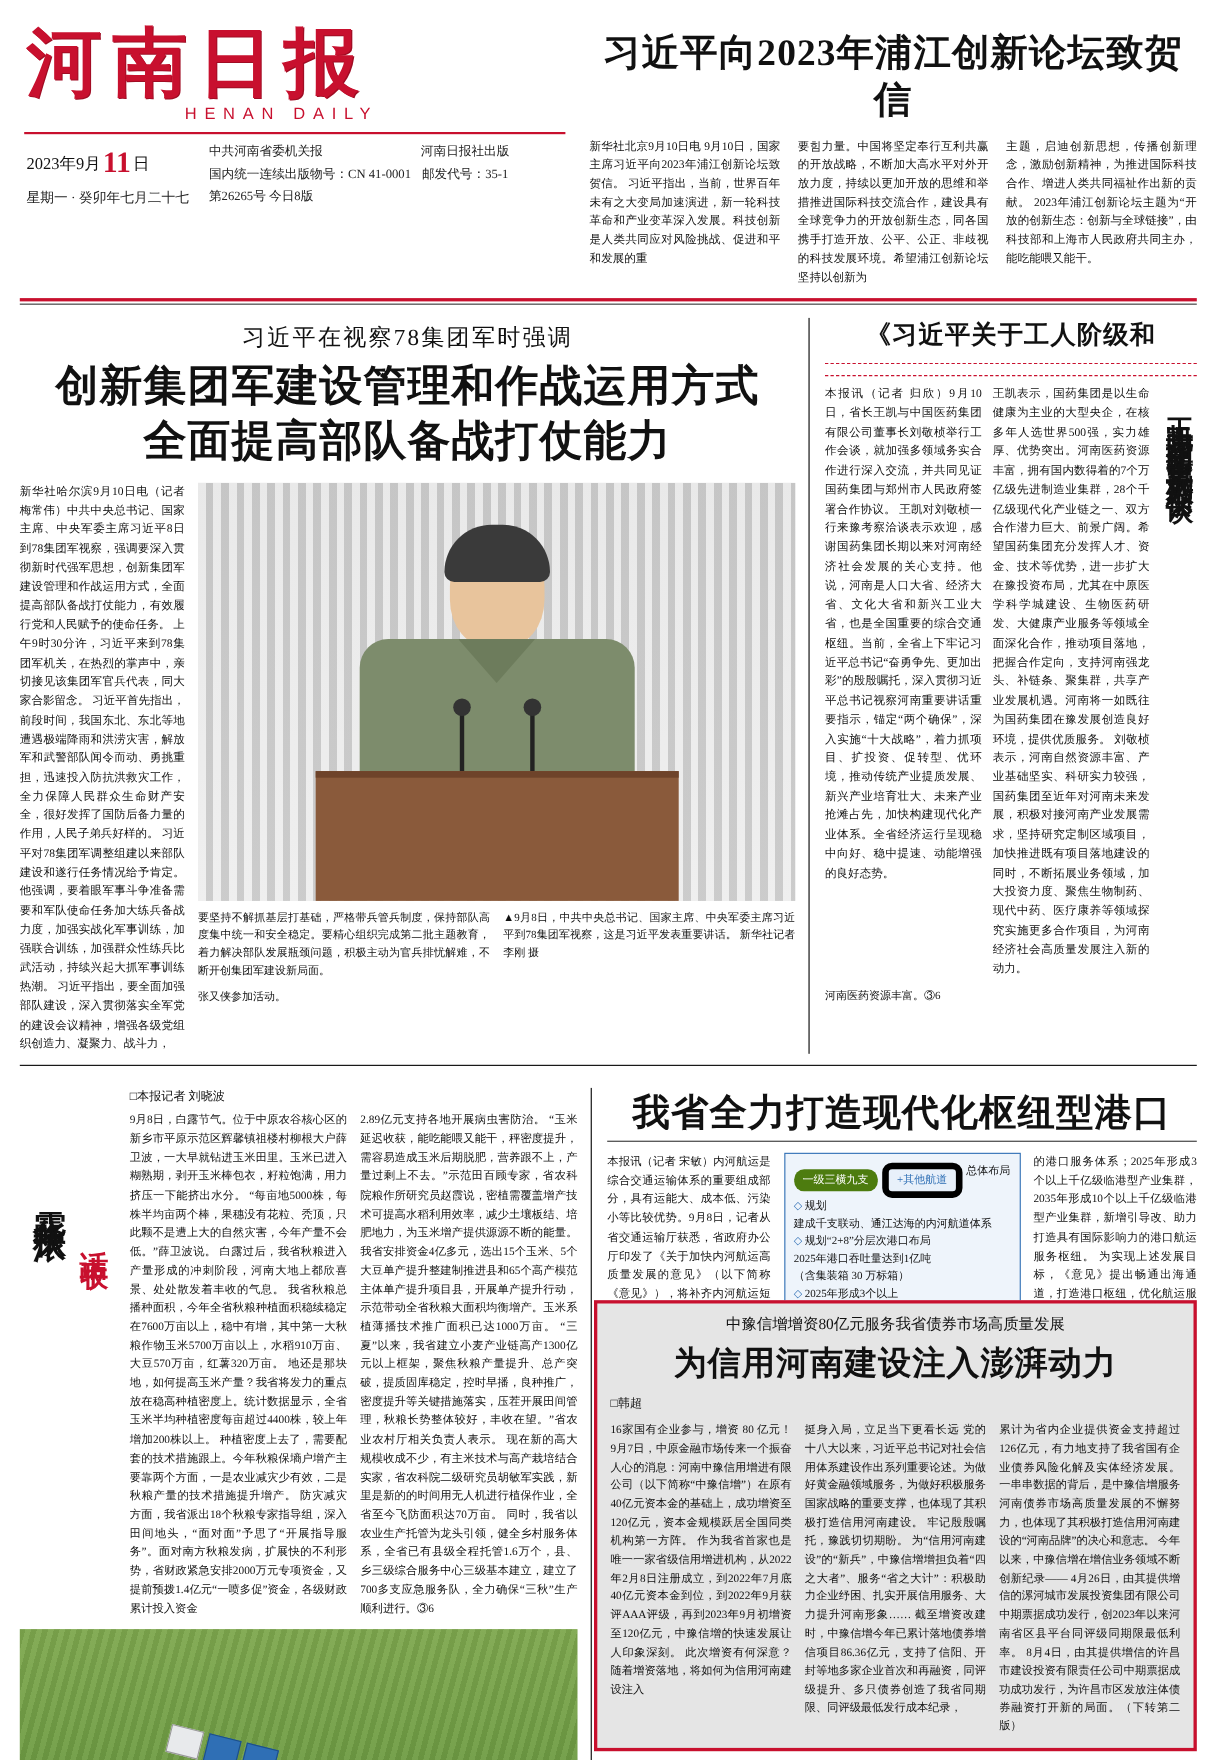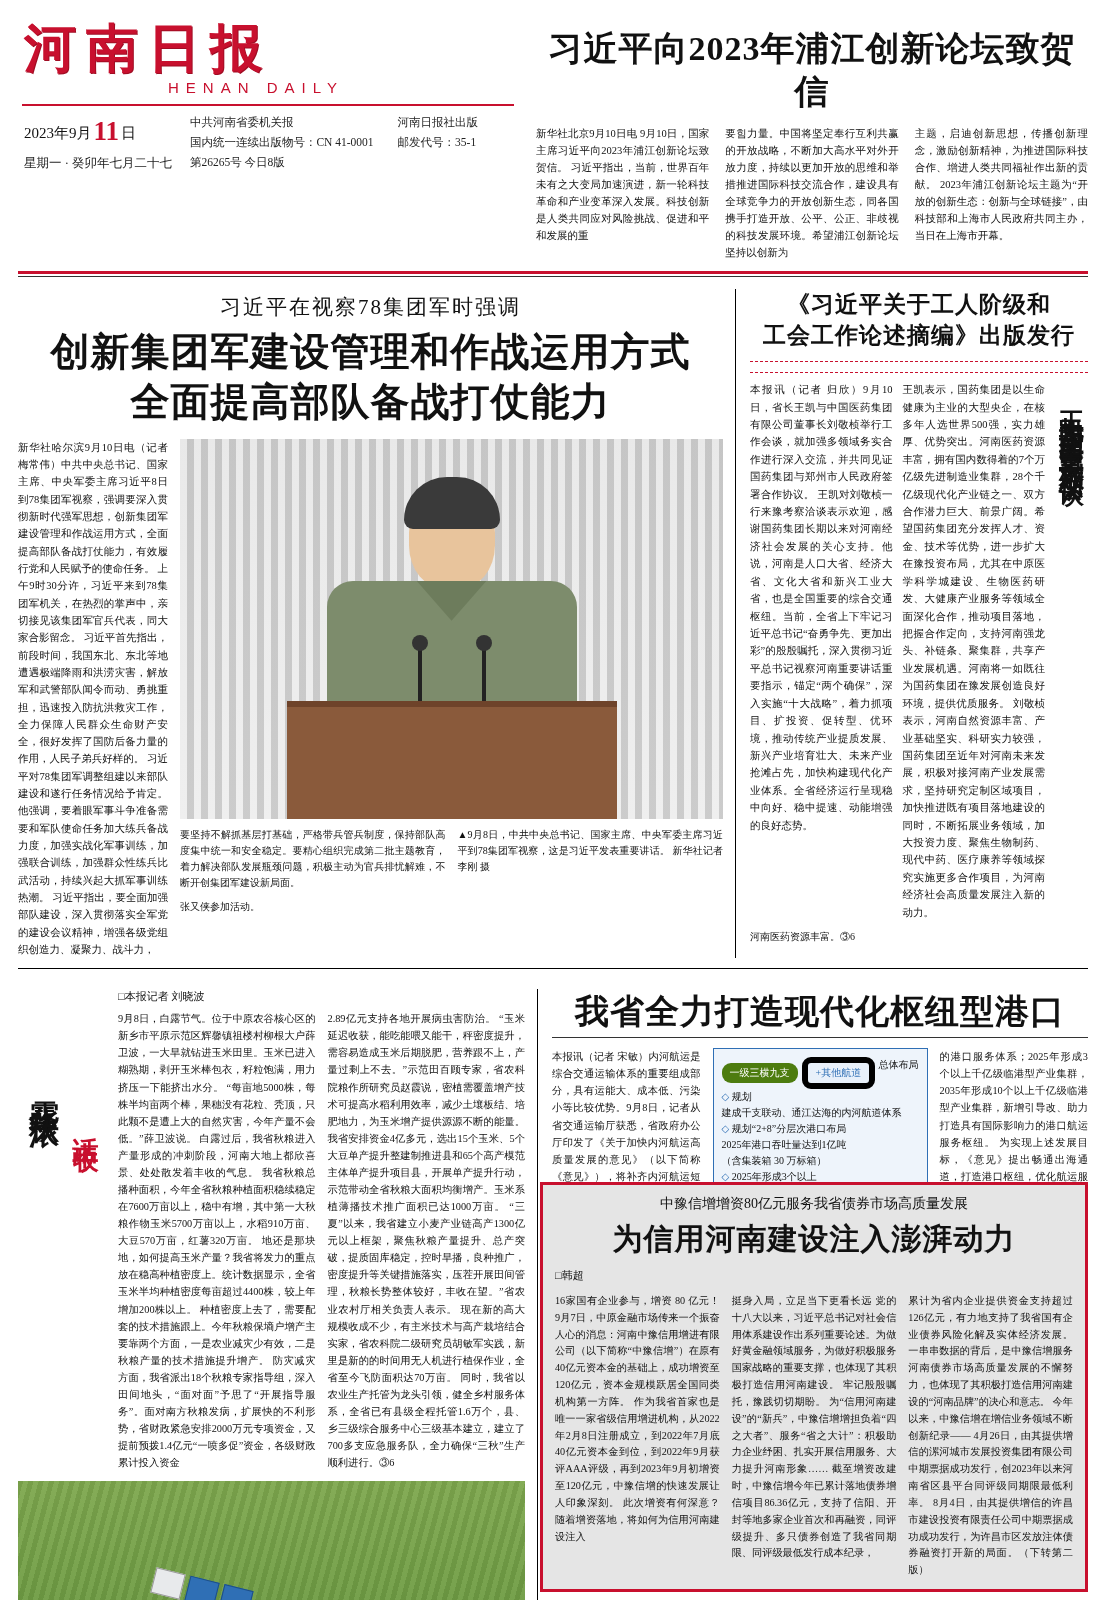--- a/index.html
+++ b/index.html
@@ -10,42 +10,42 @@
     font-family: "Liberation Serif", "DejaVu Serif", serif;
     color: #111;
   }
   .page { width: 1106px; height: 1600px; position: relative; padding: 0 18px; }
 
   
   .masthead { display: flex; align-items: flex-start; padding-top: 18px; }
   .mast-left { width: 500px; }
   .mast-title {
     font-family: "Liberation Serif", serif;
-    font-size: 52px;
+    font-size: 68px;
     font-weight: 700;
     color: #c8102e;
     letter-spacing: 10px;
     line-height: 1.05;
     margin: 4px 0 0 6px;
     text-shadow: 1px 1px 0 #a00d24;
   }
   .mast-en {
     color: #c8102e;
     font-size: 15px;
     letter-spacing: 7px;
     margin: 2px 0 0 150px;
     font-family: "Liberation Sans", sans-serif;
   }
   .mast-rule { border-top: 2px solid #c8102e; margin: 8px 4px 4px 4px; }
   .mast-info { display: flex; align-items: flex-start; margin-left: 6px; }
   .mast-date { font-size: 15px; line-height: 1.6; }
   .mast-date .big { color: #c8102e; font-size: 27px; font-weight: 700; vertical-align: -2px; margin: 0 2px; }
   .mast-date .sub { font-size: 12.5px; color: #222; }
   .mast-mid { font-size: 11.5px; line-height: 1.75; margin-left: 18px; padding-top: 2px; color: #222;}
-  .mast-mid2 { font-size: 11.5px; line-height: 1.75; margin-left: 24px; padding-top: 2px; color: #222;}
+  .mast-mid2 { font-size: 11.5px; line-height: 1.75; margin-left: 9px; padding-top: 2px; color: #222; text-align: center;}
   .qr-wrap { margin-left: 22px; text-align: center; padding-top: 2px;}
   .qr { width: 58px; height: 58px; background:
      repeating-linear-gradient(0deg,#c8102e 0 3px,#fff 3px 6px),
      repeating-linear-gradient(90deg,#c8102e 0 3px,transparent 3px 6px);
      border: 3px solid #c8102e; }
   .qr-cap { font-size: 9px; color: #c8102e; margin-top: 3px; letter-spacing: 1px;}
 
   .mast-right { flex: 1; padding-left: 18px; }
   .lead-head {
     font-size: 34px; font-weight: 700; letter-spacing: 1px;
@@ -164,21 +164,21 @@
 
     <div class="mast-right">
       <div class="lead-head">习近平向2023年浦江创新论坛致贺信</div>
       <div class="lead-cols">
         <div>新华社北京9月10日电 9月10日，国家主席习近平向2023年浦江创新论坛致贺信。
 
 习近平指出，当前，世界百年未有之大变局加速演进，新一轮科技革命和产业变革深入发展。科技创新是人类共同应对风险挑战、促进和平和发展的重</div>
         <div>要힘力量。中国将坚定奉行互利共赢的开放战略，不断加大高水平对外开放力度，持续以更加开放的思维和举措推进国际科技交流合作，建设具有全球竞争力的开放创新生态，同各国携手打造开放、公平、公正、非歧视的科技发展环境。希望浦江创新论坛坚持以创新为</div>
         <div>主题，启迪创新思想，传播创新理念，激励创新精神，为推进国际科技合作、增进人类共同福祉作出新的贡献。
 
-2023年浦江创新论坛主题为“开放的创新生态：创新与全球链接”，由科技部和上海市人民政府共同主办，当日在上海市开幕。</div>
+2023年浦江创新论坛主题为“开放的创新生态：创新与全球链接”，由科技部和上海市人民政府共同主办，能吃能喂又能干。</div>
       </div>
     </div>
   </div>
 
   <div class="hr-red"></div>
   <div class="hr-thin"></div>
 
   <div class="sec2">
     <div class="sec2-left">
       <div class="kicker">习近平在视察78集团军时强调</div>
@@ -213,21 +213,20 @@
             <div>要坚持不解抓基层打基础，严格带兵管兵制度，保持部队高度集中统一和安全稳定。要精心组织完成第二批主题教育，着力解决部队发展瓶颈问题，积极主动为官兵排忧解难，不断开创集团军建设新局面。</div>
             <div>▲9月8日，中共中央总书记、国家主席、中央军委主席习近平到78集团军视察，这是习近平发表重要讲话。        新华社记者 李刚 摄</div>
           </div>
           <div class="caption">张又侠参加活动。</div>
         </div>
       </div>
     </div>
 
     <div class="sec2-right">
       <div class="side-head">《习近平关于工人阶级和</div>
-      <div class="side-head">工会工作论述摘编》出版发行</div>
       <div class="dashed"></div>
       <div class="dashed"></div>
       <div class="side-cols">
         <div class="txt">本报讯（记者 归欣）9月10日，省长王凯与中国医药集团有限公司董事长刘敬桢举行工作会谈，就加强多领域务实合作进行深入交流，并共同见证国药集团与郑州市人民政府签署合作协议。
 
 王凯对刘敬桢一行来豫考察洽谈表示欢迎，感谢国药集团长期以来对河南经济社会发展的关心支持。他说，河南是人口大省、经济大省、文化大省和新兴工业大省，也是全国重要的综合交通枢纽。当前，全省上下牢记习近平总书记“奋勇争先、更加出彩”的殷殷嘱托，深入贯彻习近平总书记视察河南重要讲话重要指示，锚定“两个确保”，深入实施“十大战略”，着力抓项目、扩投资、促转型、优环境，推动传统产业提质发展、新兴产业培育壮大、未来产业抢滩占先，加快构建现代化产业体系。全省经济运行呈现稳中向好、稳中提速、动能增强的良好态势。</div>
         <div class="txt">王凯表示，国药集团是以生命健康为主业的大型央企，在核多年人选世界500强，实力雄厚、优势突出。河南医药资源丰富，拥有国内数得着的7个万亿级先进制造业集群，28个千亿级现代化产业链之一、双方合作潜力巨大、前景广阔。希望国药集团充分发挥人才、资金、技术等优势，进一步扩大在豫投资布局，尤其在中原医学科学城建设、生物医药研发、大健康产业服务等领域全面深化合作，推动项目落地，把握合作定向，支持河南强龙头、补链条、聚集群，共享产业发展机遇。河南将一如既往为国药集团在豫发展创造良好环境，提供优质服务。
 
 刘敬桢表示，河南自然资源丰富、产业基础坚实、科研实力较强，国药集团至近年对河南未来发展，积极对接河南产业发展需求，坚持研究定制区域项目，加快推进既有项目落地建设的同时，不断拓展业务领域，加大投资力度、聚焦生物制药、现代中药、医疗康养等领域探究实施更多合作项目，为河南经济社会高质量发展注入新的动力。</div>
         <div>

